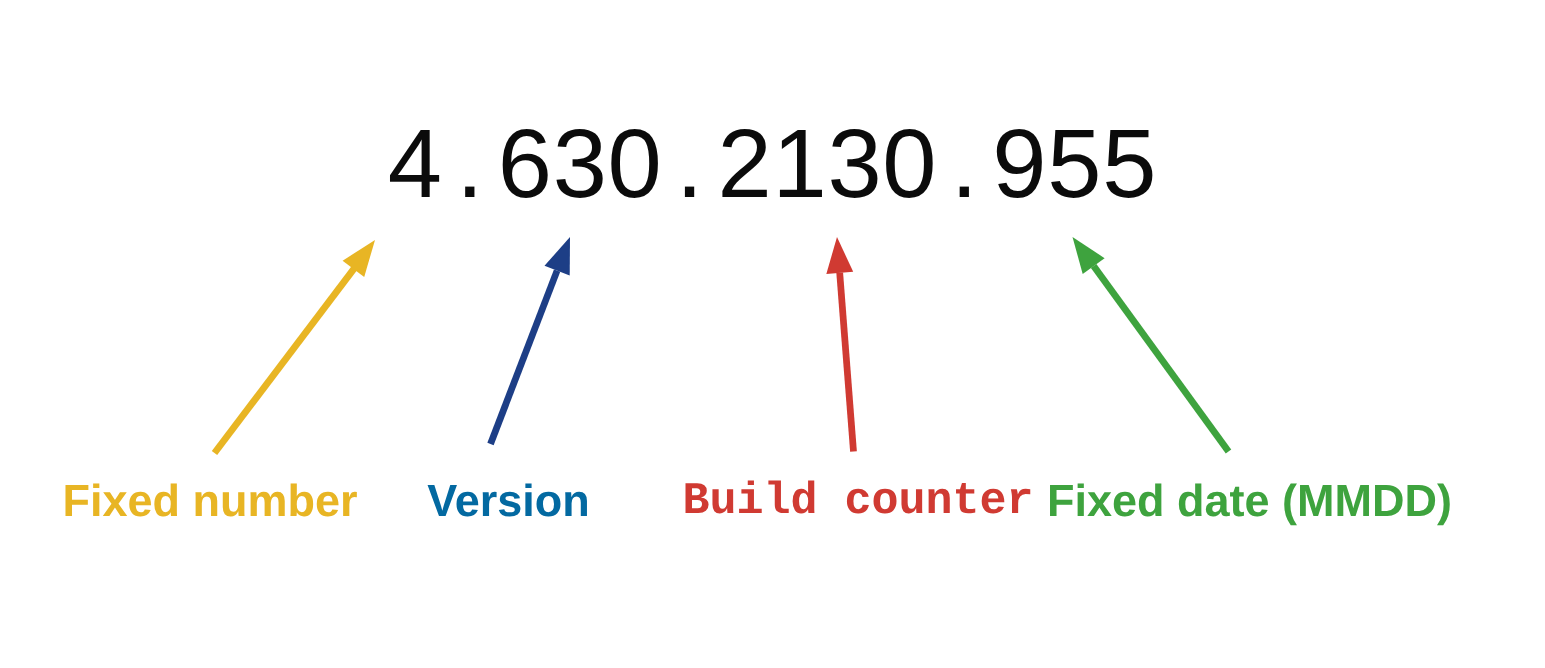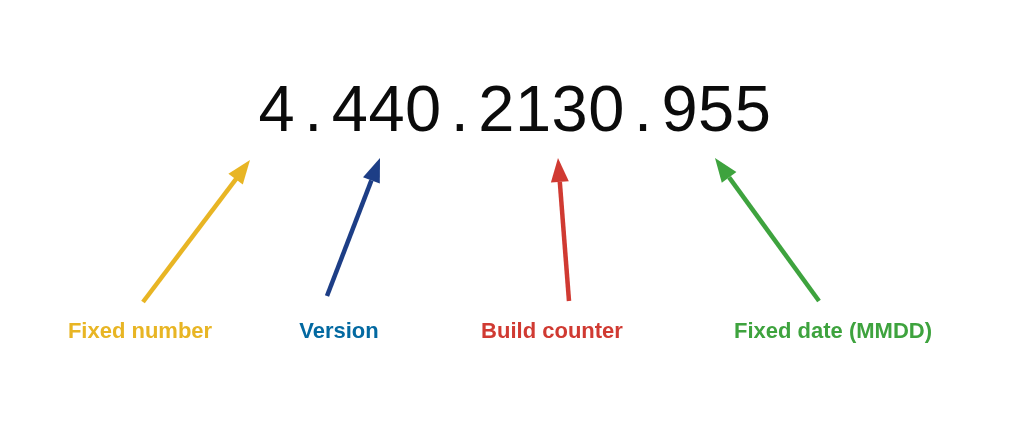--- a/index.html
+++ b/index.html
@@ -44,39 +44,39 @@
   .arrow-blue line { stroke: #1d3e86; }
   .arrow-blue polygon { fill: #1d3e86; }
   .arrow-red line { stroke: #d03a32; }
   .arrow-red polygon { fill: #d03a32; }
   .arrow-green line { stroke: #3ea33e; }
   .arrow-green polygon { fill: #3ea33e; }
   .part-label {
     position: absolute;
     top: 318px;
     transform: translateX(-50%);
-    font-size: 22px;
+    font-size: 30px;
     font-weight: 700;
     line-height: 1.15;
     white-space: nowrap;
   }
   .label-yellow { left: 140px; color: #e8b524; }
   .label-blue   { left: 339px; color: #0369a1; }
-  .label-red    { left: 552px; color: #d03a32; }
+  .label-red    { left: 572px; color: #d03a32; font-family: Liberation Mono, monospace; }
   .label-green  { left: 833px; color: #3ea33e; }
 </style>
 </head>
 <body>
 
 <div class="canvas">
 
   <div class="version-row">
     <span>4</span>
     <span class="version-sep">.</span>
-    <span>440</span>
+    <span>630</span>
     <span class="version-sep">.</span>
     <span>2130</span>
     <span class="version-sep">.</span>
     <span>955</span>
   </div>
 
   <svg class="arrow-layer" viewBox="0 0 1030 445" aria-hidden="true">
     <g class="arrow arrow-yellow">
       <line x1="143" y1="302" x2="236.9" y2="177.9"></line>
       <polygon points="250,160 242.8,184.6 228.4,173.8"></polygon>

